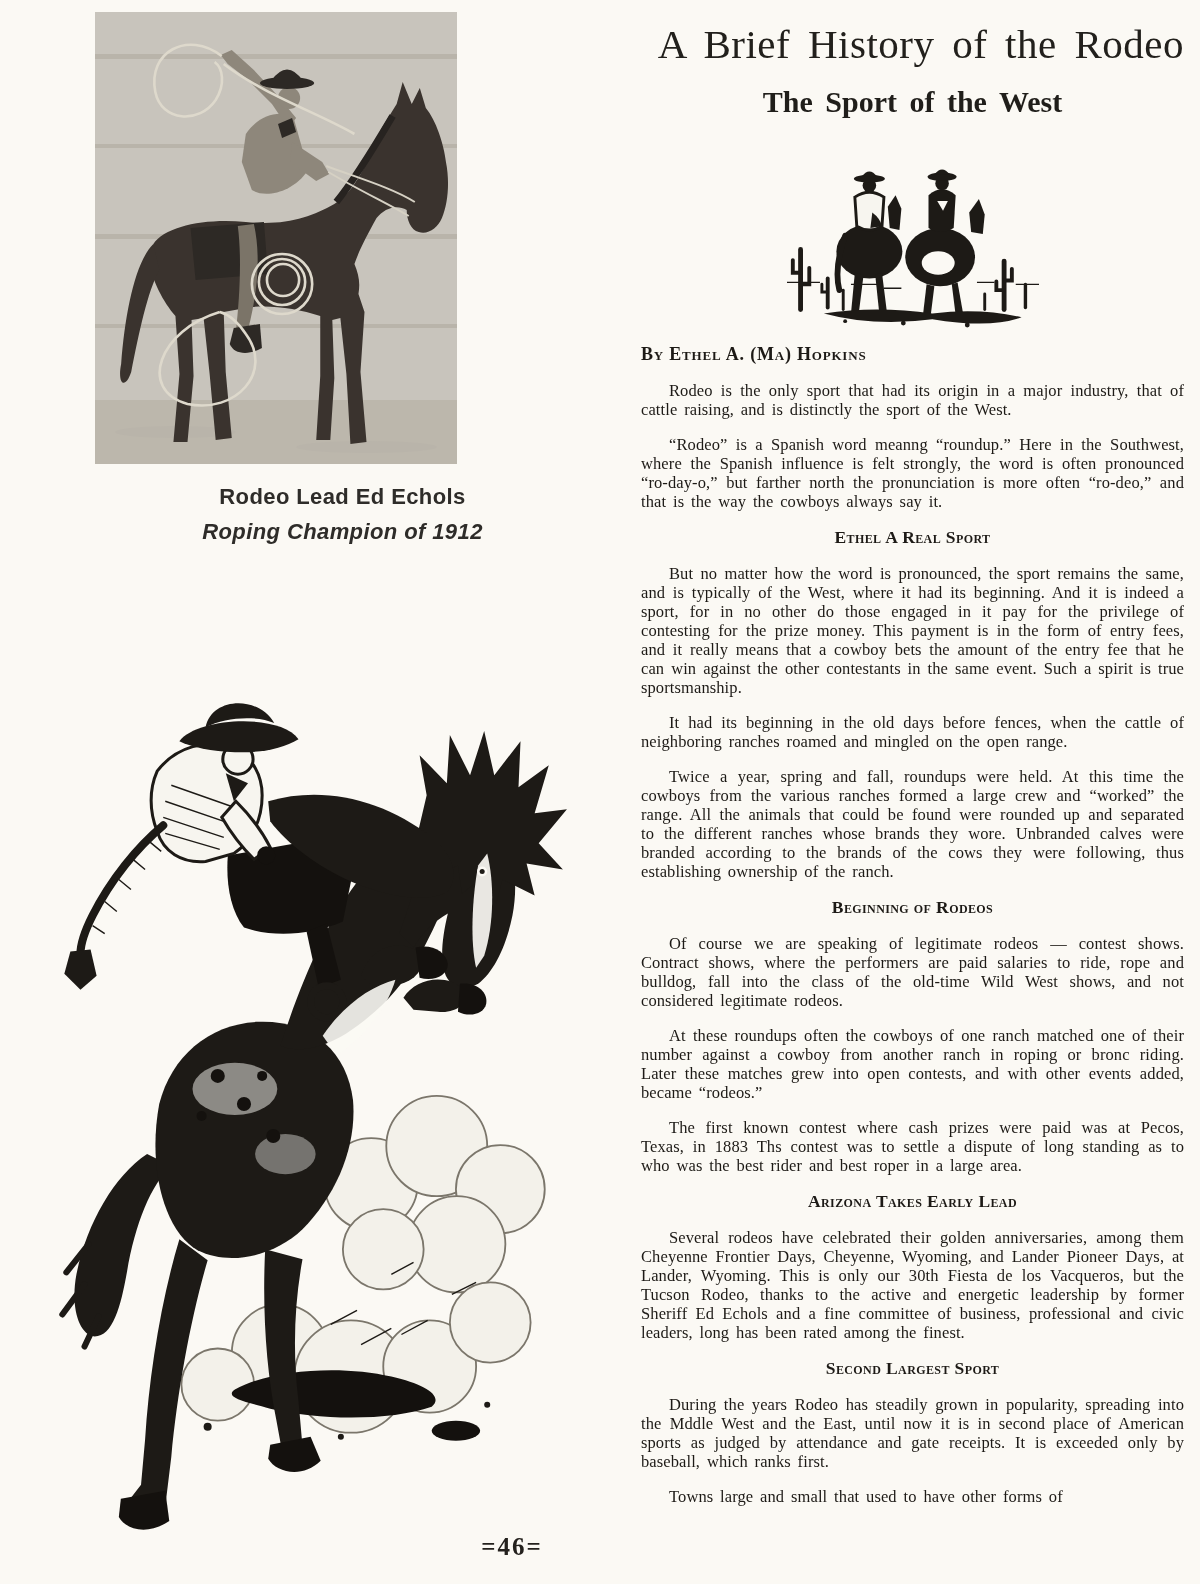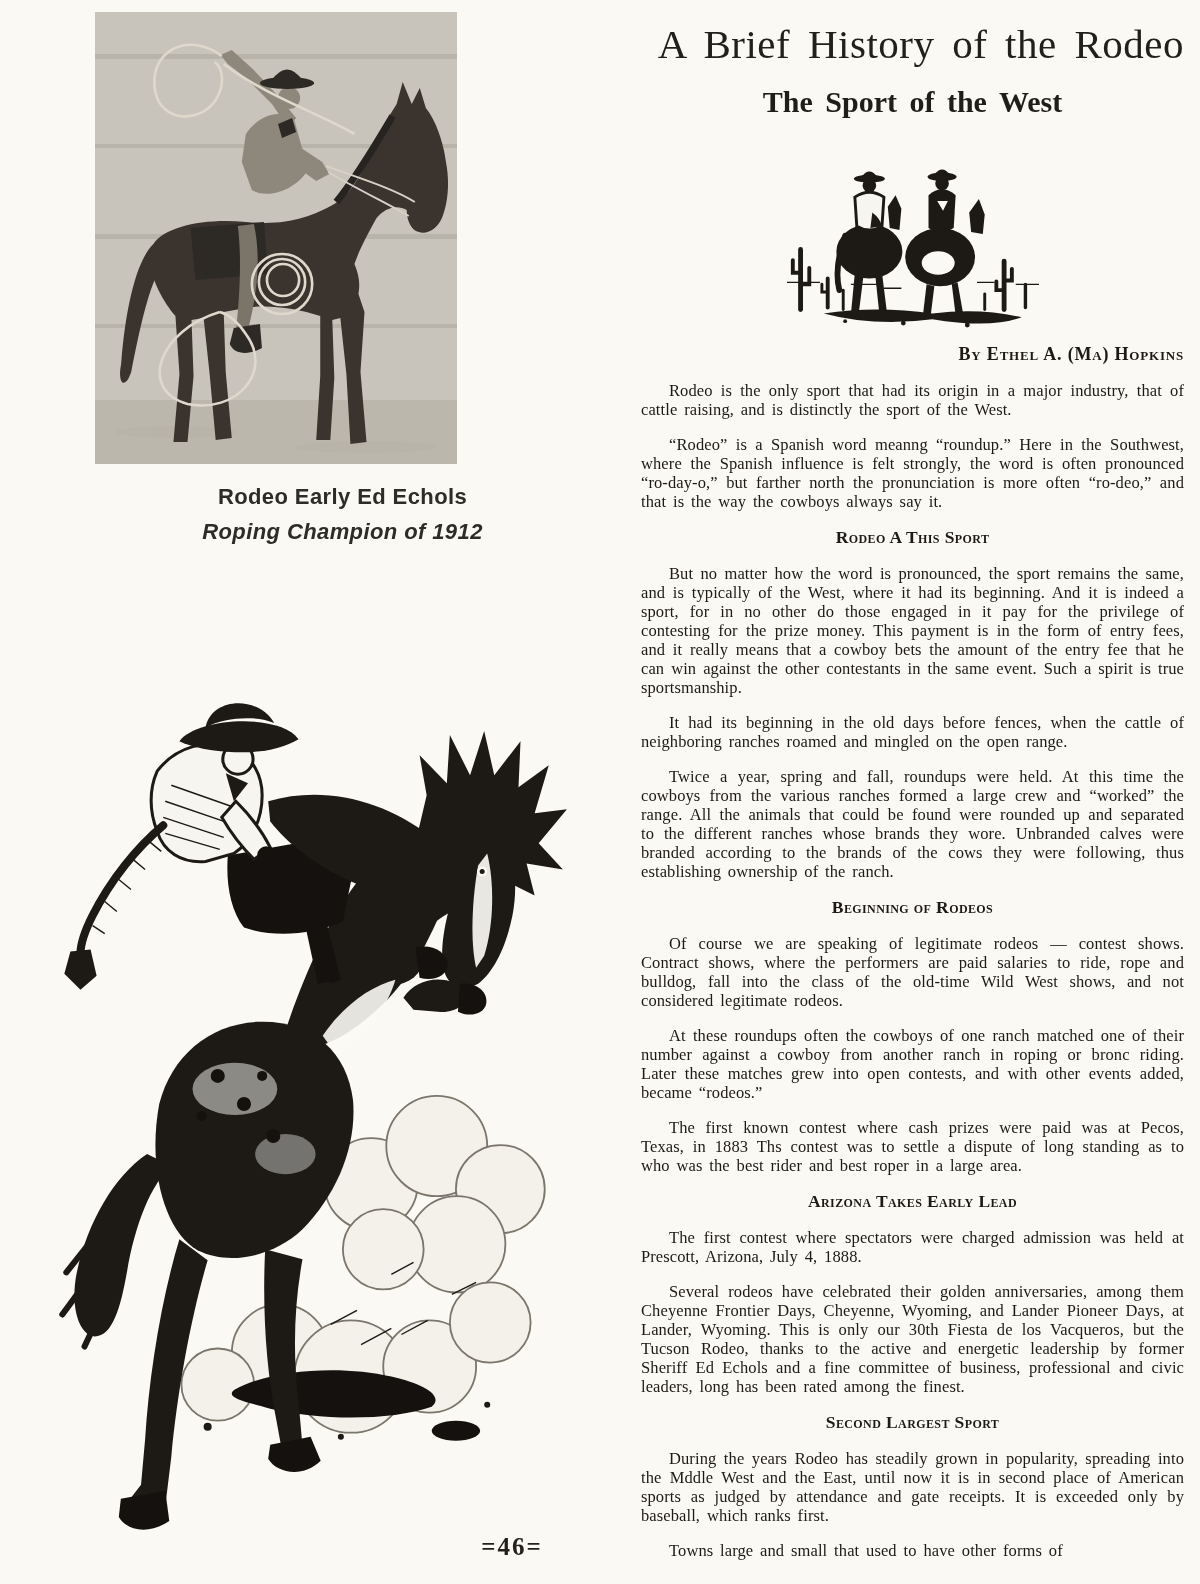--- a/index.html
+++ b/index.html
@@ -33,21 +33,21 @@
     font-size:41px;font-weight:400;text-align:right;margin:0;
     letter-spacing:.5px;word-spacing:7px;color:#22201c;
   }
   .subtitle{
     font-size:30px;font-weight:700;text-align:center;margin:17px 0 0 0;
     word-spacing:5px;color:#201e1a;
   }
   .horsemen{width:252px;margin:18px auto 0;}
   .horsemen svg{display:block;width:100%;height:auto;}
   .byline{
-    text-align:right;font-variant:small-caps;font-weight:600;
+    text-align:left;font-variant:small-caps;font-weight:600;
     font-size:18px;letter-spacing:.8px;margin:13px 0 3px;
   }
   .para{
     font-size:16.5px;line-height:19px;text-align:justify;
     text-indent:28px;margin:16px 0;word-spacing:2.6px;letter-spacing:.1px;
   }
   .sec-heading{
     text-align:center;font-variant:small-caps;font-weight:600;
     font-size:17.5px;letter-spacing:.4px;margin:12px 0 1px;
   }
@@ -122,21 +122,21 @@
       <circle class="ph-rope" cx="186" cy="272" r="30"></circle>
       <circle class="ph-rope" cx="186" cy="270" r="23"></circle>
       <circle class="ph-rope" cx="187" cy="268" r="16"></circle>
 
       <path class="ph-rein" d="M230 154 C 262 166 296 176 318 190"></path>
       <path class="ph-rein" d="M232 160 C 262 178 292 192 312 204"></path>
     </svg>
   </figure>
 
   <div class="photo-caption">
-    <div class="cap1">Rodeo Early Ed Echols</div>
+    <div class="cap1">Rodeo Lead Ed Echols</div>
     <div class="cap2">Roping Champion of 1912</div>
   </div>
 
   <figure class="bronco-figure">
     <svg viewBox="0 0 540 870" preserveAspectRatio="none">
 
       <g>
         <circle class="cloud" cx="340" cy="500" r="46"></circle>
         <circle class="cloud" cx="405" cy="462" r="50"></circle>
         <circle class="cloud" cx="468" cy="505" r="44"></circle>
@@ -266,30 +266,29 @@
         <circle class="ink" cx="186" cy="194" r="2.5"></circle>
         <circle class="ink" cx="60" cy="190" r="2"></circle>
       </svg>
     </div>
 
     <div class="byline">By Ethel A. (Ma) Hopkins</div>
 
     <div class="body">
         <p class="para">Rodeo is the only sport that had its origin in a major industry, that of cattle raising, and is distinctly the sport of the West.</p>
         <p class="para">“Rodeo” is a Spanish word meanng “roundup.” Here in the Southwest, where the Spanish influence is felt strongly, the word is often pronounced “ro-day-o,” but farther north the pronunciation is more often “ro-deo,” and that is the way the cowboys always say it.</p>
-        <h3 class="sec-heading">Rodeo A This Sport</h3>
+        <h3 class="sec-heading">Ethel A Real Sport</h3>
         <p class="para">But no matter how the word is pronounced, the sport remains the same, and is typically of the West, where it had its beginning. And it is indeed a sport, for in no other do those engaged in it pay for the privilege of contesting for the prize money. This payment is in the form of entry fees, and it really means that a cowboy bets the amount of the entry fee that he can win against the other contestants in the same event. Such a spirit is true sportsmanship.</p>
         <p class="para">It had its beginning in the old days before fences, when the cattle of neighboring ranches roamed and mingled on the open range.</p>
         <p class="para">Twice a year, spring and fall, roundups were held. At this time the cowboys from the various ranches formed a large crew and “worked” the range. All the animals that could be found were rounded up and separated to the different ranches whose brands they wore. Unbranded calves were branded according to the brands of the cows they were following, thus establishing ownership of the ranch.</p>
         <h3 class="sec-heading">Beginning of Rodeos</h3>
         <p class="para">Of course we are speaking of legitimate rodeos — contest shows. Contract shows, where the performers are paid salaries to ride, rope and bulldog, fall into the class of the old-time Wild West shows, and not considered legitimate rodeos.</p>
         <p class="para">At these roundups often the cowboys of one ranch matched one of their number against a cowboy from another ranch in roping or bronc riding. Later these matches grew into open contests, and with other events added, became “rodeos.”</p>
         <p class="para">The first known contest where cash prizes were paid was at Pecos, Texas, in 1883 Ths contest was to settle a dispute of long standing as to who was the best rider and best roper in a large area.</p>
         <h3 class="sec-heading">Arizona Takes Early Lead</h3>
-        <p class="para">The first contest where spectators were charged admission was held at Prescott, Arizona, July 4, 1888.</p>
         <p class="para">Several rodeos have celebrated their golden anniversaries, among them Cheyenne Frontier Days, Cheyenne, Wyoming, and Lander Pioneer Days, at Lander, Wyoming. This is only our 30th Fiesta de los Vacqueros, but the Tucson Rodeo, thanks to the active and energetic leadership by former Sheriff Ed Echols and a fine committee of business, professional and civic leaders, long has been rated among the finest.</p>
         <h3 class="sec-heading">Second Largest Sport</h3>
         <p class="para">During the years Rodeo has steadily grown in popularity, spreading into the Mddle West and the East, until now it is in second place of American sports as judged by attendance and gate receipts. It is exceeded only by baseball, which ranks first.</p>
         <p class="para">Towns large and small that used to have other forms of</p>
       </div>
   </div>
 
   <div class="pageno">=46=</div>
 </div>
 

